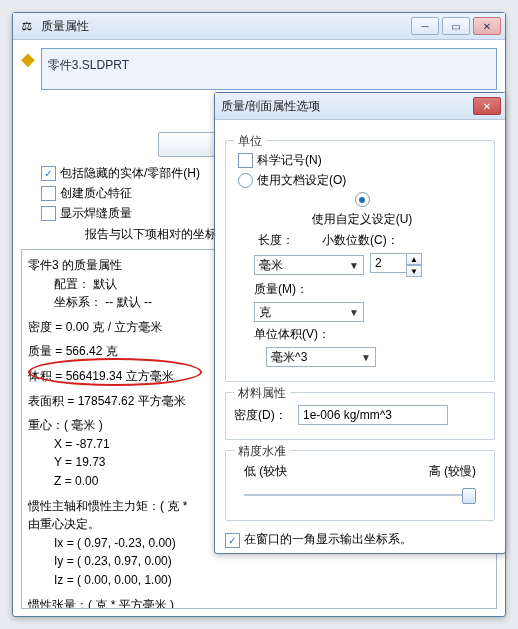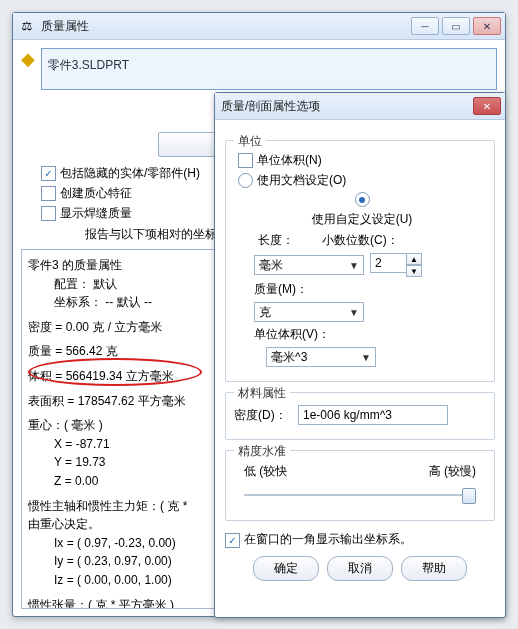--- a/index.html
+++ b/index.html
@@ -97,21 +97,21 @@
   .results .sub { padding-left: 26px;}
   .ellipse {
     position:absolute;
     border: 2px solid #d62020;
     border-radius: 50%;
     width: 170px; height: 24px;
     left: 6px; top: 108px;
     pointer-events:none;
   }
   
-  .dlg { left: 214px; top: 92px; width: 292px; height: 526px; }
+  .dlg { left: 214px; top: 92px; width: 292px; height: 462px; }
   .dlg .winbody { padding: 16px 10px; }
   .group {
     border: 1px solid #c7d3df;
     border-radius: 2px;
     margin: 4px 0 10px 0;
     padding: 8px 8px 10px 8px;
     position: relative;
   }
   .group > .glabel {
     position: absolute; top: -8px; left: 8px;
@@ -218,21 +218,21 @@
     <div class="tb-btns">
       <div class="tb-btn close blue">✕</div>
     </div>
   </div>
   <div class="winbody">
 
     <div class="group">
       <div class="glabel">单位</div>
       <div class="chk-row" style="margin-left:4px;">
         <div class="chk"></div>
-        <span>单位体积(N)</span>
+        <span>科学记号(N)</span>
       </div>
       <div class="rad-row" style="margin-left:4px;">
         <div class="rad"></div>
         <span>使用文档设定(O)</span>
       </div>
       <div class="rad-row" style="margin-left:4px;flex-direction:column;">
         <div class="rad on"></div>
         <span>使用自定义设定(U)</span>
       </div>
 

